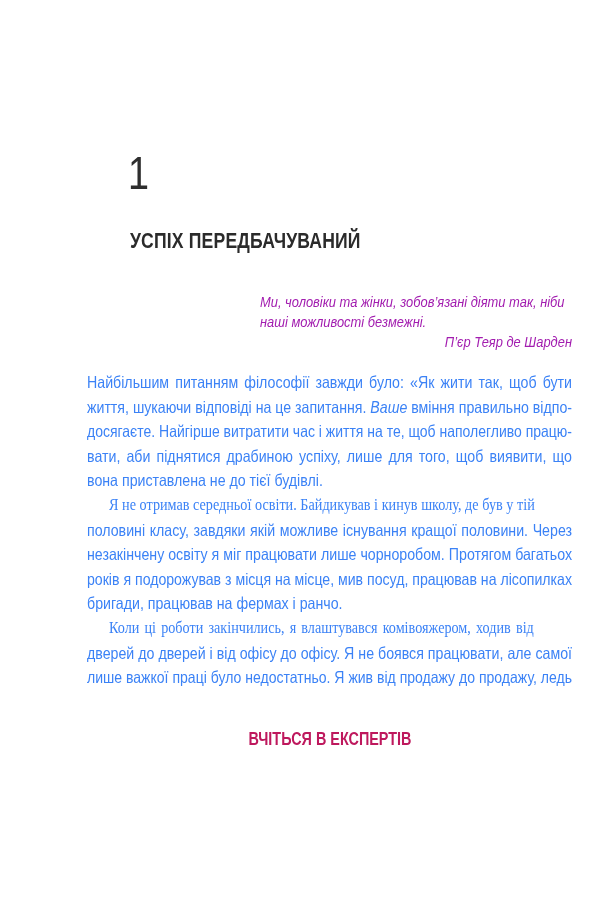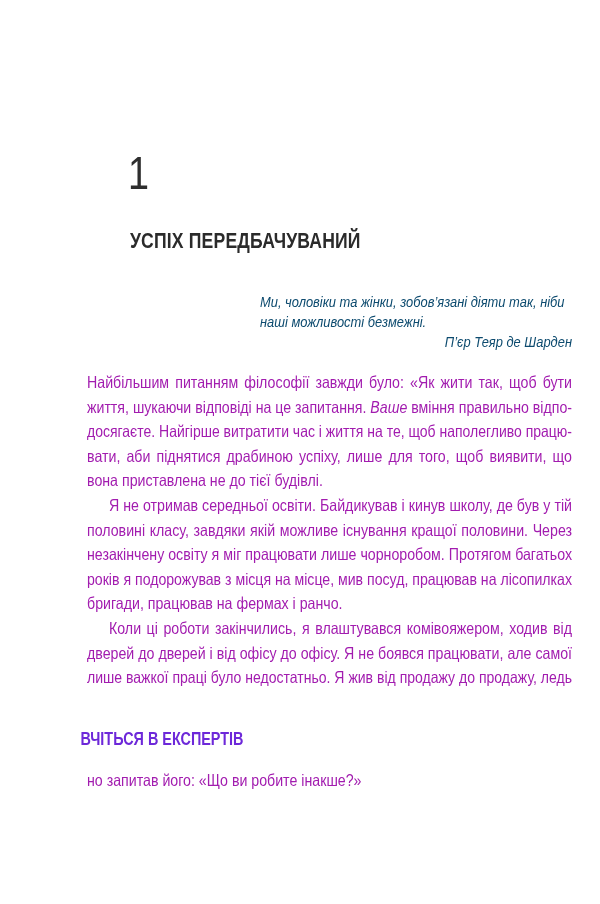--- a/index.html
+++ b/index.html
@@ -41,63 +41,64 @@
       letter-spacing: 0.2px;
     }
     .epigraph {
       position: absolute;
       left: 260px;
       top: 292px;
       width: 312px;
       font-size: 15px;
       font-style: italic;
       line-height: 20px;
-      color: #0c4a6e;
+      color: #a21caf;
     }
     .epigraph .eline {
       display: block;
       white-space: nowrap;
       transform: scaleX(0.86);
       transform-origin: left top;
     }
     .epigraph .author {
       display: block;
       white-space: nowrap;
       text-align: right;
       transform: scaleX(0.86);
       transform-origin: right top;
     }
     .body-block {
       position: absolute;
       left: 87px;
       width: 485px;
       font-size: 16.5px;
       line-height: 24.6px;
-      color: #a21caf;
+      color: #3b82f6;
     }
     .line {
       display: block;
       height: 24.6px;
       white-space: nowrap;
       overflow: visible;
     }
     .line .inner {
       display: inline-block;
       transform-origin: left top;
     }
-    .indent { padding-left: 22px; }
+    .indent { padding-left: 22px; font-family: Liberation Serif, serif; }
     .section-heading {
       position: absolute;
       left: 0;
       width: 600px;
       top: 730px;
+      text-align: center;
       font-size: 18px;
       font-weight: bold;
       line-height: 1;
-      color: #6d28d9;
+      color: #be185d;
     }
     .section-heading span {
       display: inline-block;
       transform: scaleX(0.80);
       transform-origin: center top;
       margin-left: 60px;
     }
     em { font-style: italic; }
   </style>
 </head>
@@ -134,16 +135,15 @@
         <span class="line"><span class="inner" style="transform: scaleX(0.850854); word-spacing: 0px;">лише важкої праці було недостатньо. Я жив від продажу до продажу, ледь</span></span>
       </div>
     </div>
 
   <div class="section-heading">
     <span>ВЧІТЬСЯ В ЕКСПЕРТІВ</span>
   </div>
 
   <div class="body-block" id="section-body" style="top:768px;">
       <div>
-        <span class="line"><span class="inner" style="transform: scaleX(0.86);">но запитав його: «Що ви робите інакше?»</span></span>
       </div>
     </div>
 </div>
 
 </body></html>

